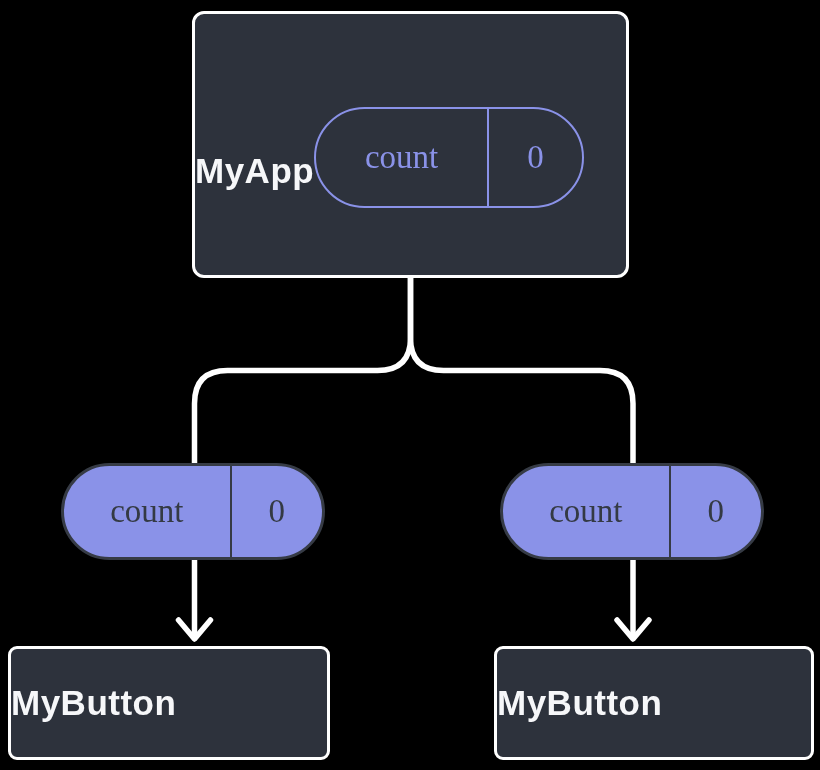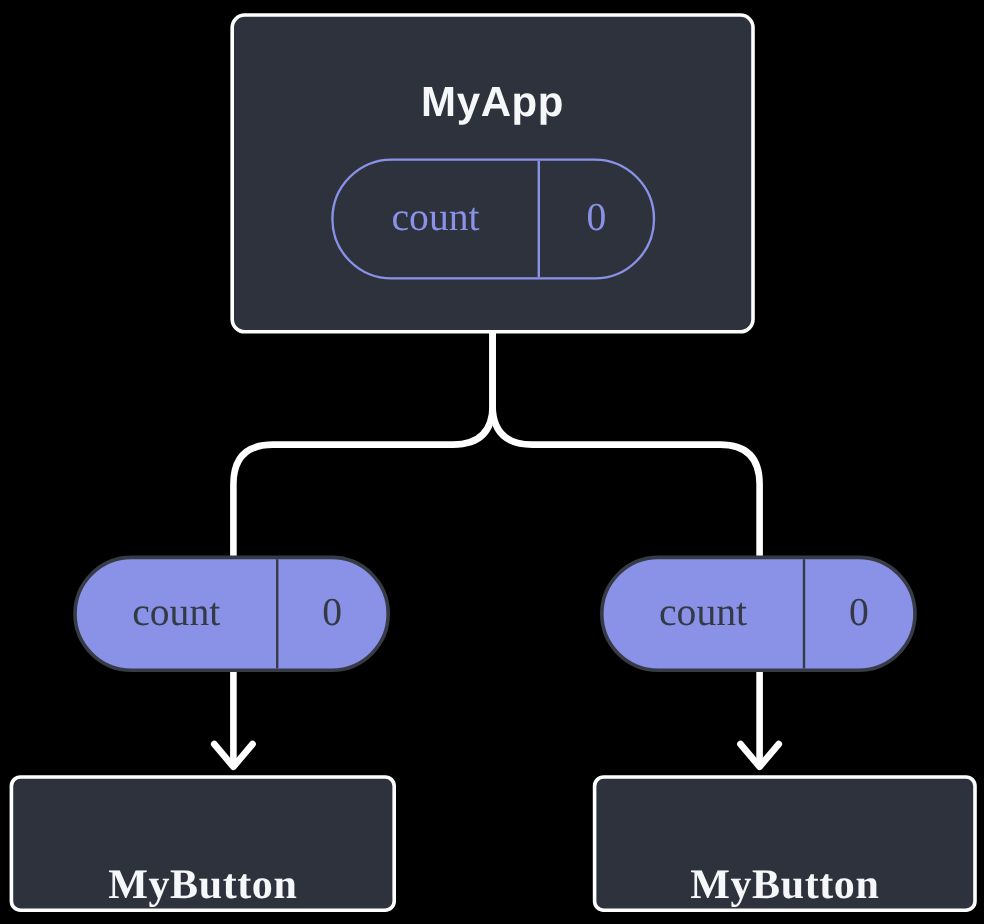--- a/index.html
+++ b/index.html
@@ -21,32 +21,31 @@
   }
   .canvas{position:absolute;left:0;top:0;width:820px;height:770px;}
   .connectors{position:absolute;left:0;top:0;width:820px;height:770px;}
 
   .node{
     position:absolute;
     background:var(--node-fill);
     border:3px solid var(--node-border);
     border-radius:12px;
     display:flex;
-    flex-direction:column;
     align-items:center;
   }
   .node-title{
     color:var(--node-text);
     font-size:35px;
     font-weight:600;
     letter-spacing:.5px;
   }
   .node-root{left:192px;top:11px;width:437px;height:267px;}
   .node-root .node-title{margin-top:52px;}
-  .node-leaf{justify-content:flex-end;border-radius:9px;font-family:Liberation Serif, serif;}
+  .node-leaf{justify-content:flex-start;border-radius:9px;}
   .node-leaf-left{left:8px;top:646px;width:322px;height:114px;}
   .node-leaf-right{left:494px;top:646px;width:320px;height:114px;}
 
   .pill{
     display:flex;
     align-items:stretch;
     font-size:33px;
     font-family:Liberation Serif, serif;
   }
   .pill-segment{

